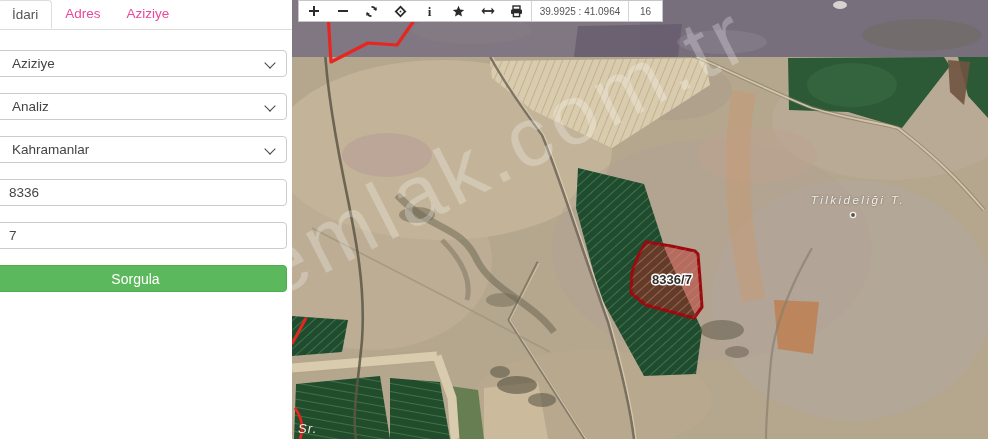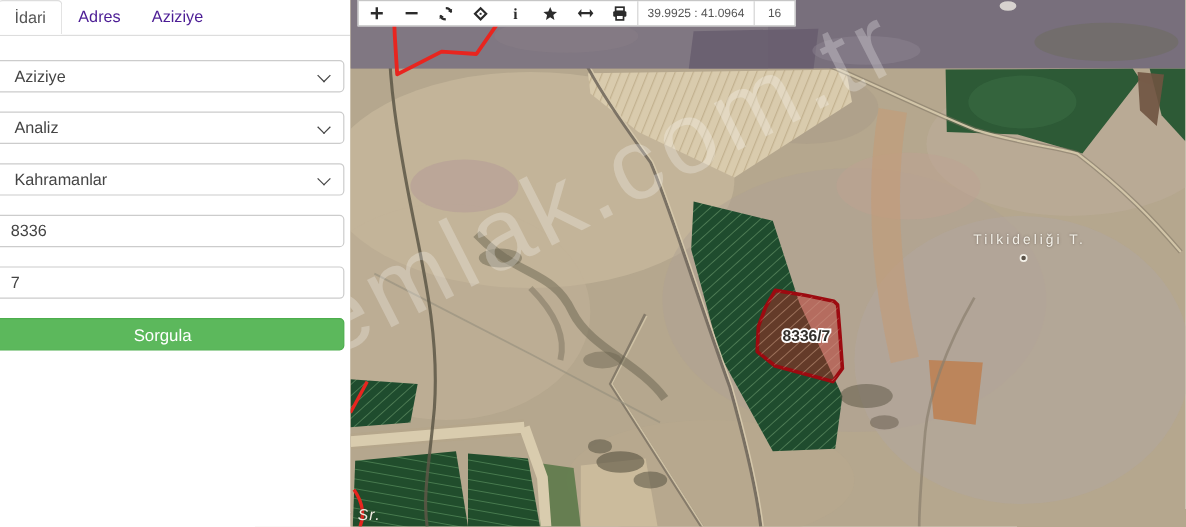--- a/index.html
+++ b/index.html
@@ -2,21 +2,21 @@
 <html><head>
 <meta charset="utf-8">
 <style>
   html,body{margin:0;padding:0;}
   body{width:988px;height:439px;overflow:hidden;position:relative;
        font-family:"Liberation Sans",sans-serif;background:#fff;}
 
   
   #left-panel{position:absolute;left:0;top:0;width:292px;height:439px;background:#fff;overflow:hidden;}
   .tabbar{height:29px;border-bottom:1px solid #ddd;display:flex;align-items:flex-start;padding-left:12px;}
-  .tab{font-size:13.5px;padding:6px 13px;color:#4c1d95;cursor:pointer;white-space:nowrap;}
+  .tab{font-size:13.5px;padding:6px 13px;color:#ec4899;cursor:pointer;white-space:nowrap;}
   .tab.active{color:#555;background:#fff;border:1px solid #ddd;border-bottom:1px solid #fff;
               border-radius:4px 4px 0 0;margin-left:-14px;margin-bottom:-1px;}
   .form{padding-top:20px;}
   .field{position:relative;margin:0 0 16px -16px;width:303px;height:27px;box-sizing:border-box;
          border:1px solid #ccc;border-radius:4px;background:#fff;font-size:13.5px;color:#444;
          display:flex;align-items:center;padding-left:27px;}
   .field.input{padding-left:0;}
   .field.input input{border:none;outline:none;width:100%;height:100%;font-size:13.5px;color:#444;
          padding-left:24px;background:transparent;font-family:"Liberation Sans",sans-serif;}
   .chev{position:absolute;right:12px;top:8px;width:7px;height:7px;border-right:1.6px solid #444;
@@ -25,21 +25,21 @@
         border:1px solid #4cae4c;border-radius:4px;color:#fff;font-size:14px;
         font-family:"Liberation Sans",sans-serif;cursor:pointer;}
 
   
   #map{position:absolute;left:292px;top:0;width:696px;height:439px;overflow:hidden;background:#b5a78e;}
   #terrain{position:absolute;left:0;top:0;}
   .watermark{position:absolute;left:-30px;top:225px;font-size:84px;letter-spacing:5px;
         color:rgba(255,255,255,0.26);transform:rotate(-27deg);transform-origin:0 50%;
         white-space:nowrap;pointer-events:none;}
   .place-label{position:absolute;left:466px;top:194px;width:200px;text-align:center;
-        font-size:11.5px;letter-spacing:2.5px;color:#f3f0e8;
+        font-style:italic;font-size:11.5px;letter-spacing:2.5px;color:#f3f0e8;
         text-shadow:0 0 2px rgba(60,50,40,.6);}
   .stream-label{position:absolute;left:-6px;top:421px;font-style:italic;font-size:13px;
         letter-spacing:1px;color:#f0ede4;text-shadow:0 0 2px rgba(60,50,40,.6);}
 
   
   .toolbar{position:absolute;left:6px;top:0;height:22px;display:flex;align-items:stretch;
         background:#fff;border:1px solid #c6c6c6;box-sizing:border-box;}
   .tb-btn{width:29px;display:flex;align-items:center;justify-content:center;cursor:pointer;
         color:#2b2b2b;font-weight:bold;font-size:13px;line-height:1;}
   .tb-cell{display:flex;align-items:center;justify-content:center;border-left:1px solid #d4d4d4;

